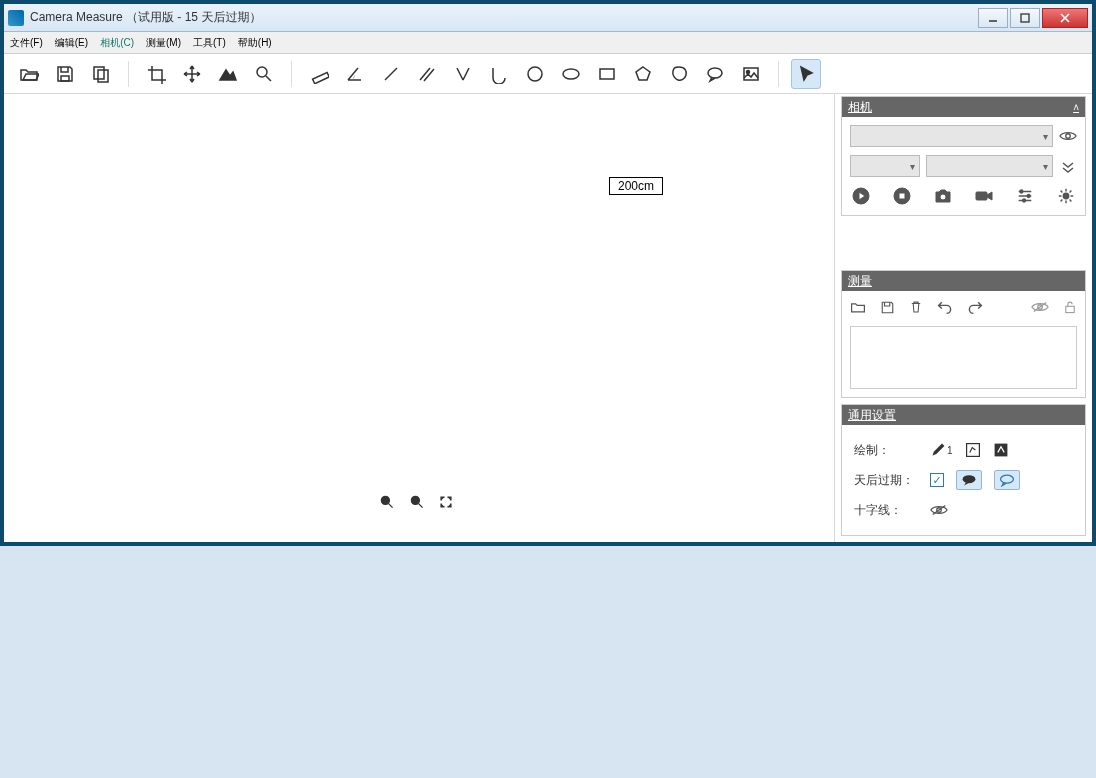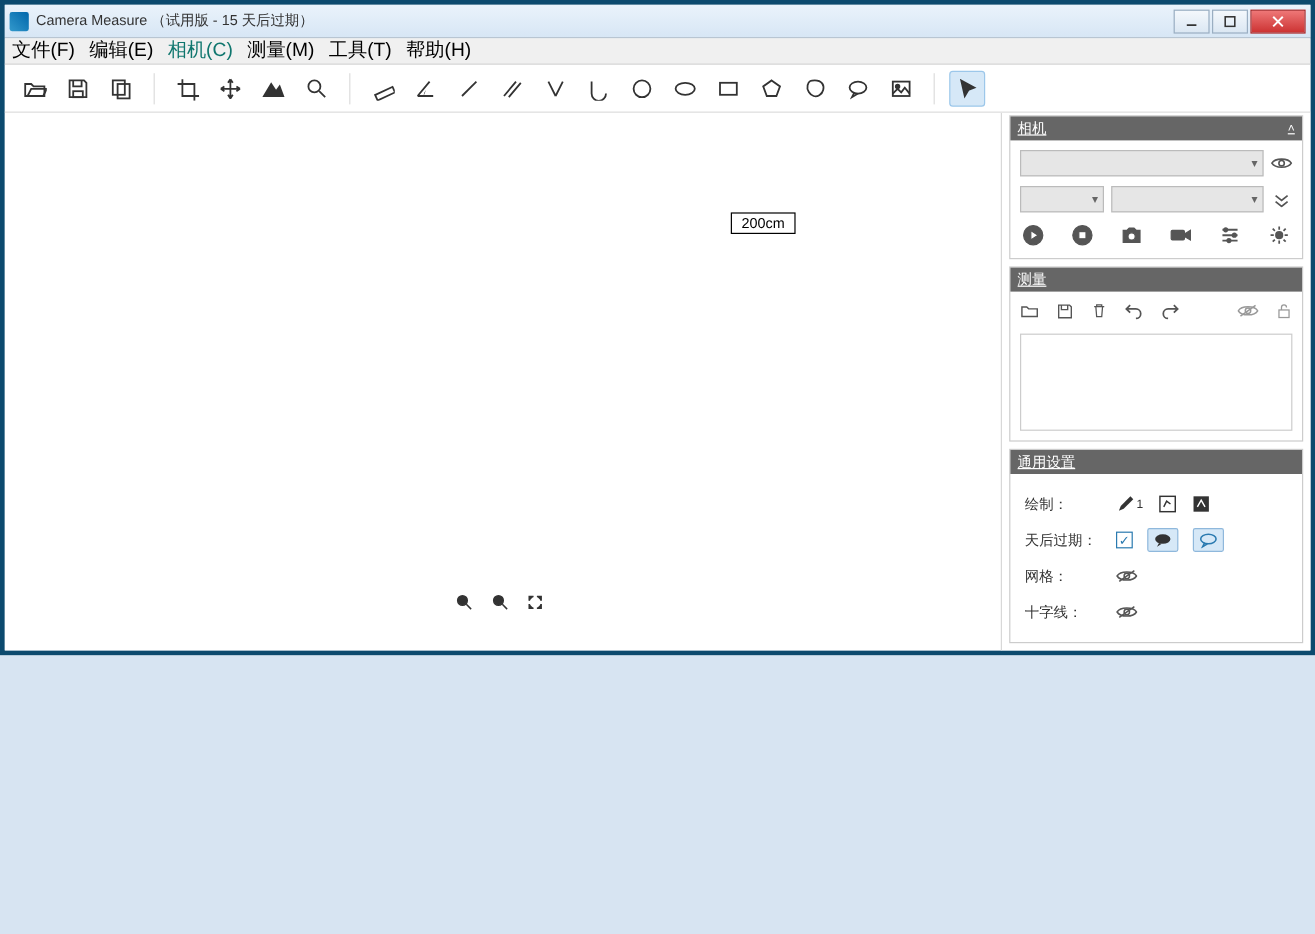--- a/index.html
+++ b/index.html
@@ -6,21 +6,21 @@
   body { background: #d7e4f2; width: 1096px; height: 778px; overflow: hidden; font-size: 12px; color: #333; }
   .window { width: 1096px; height: 546px; display: flex; flex-direction: column; background: #fff; border: 4px solid #0c4a6e; }
   .titlebar { height: 28px; background: linear-gradient(#eaf3fb,#d7e6f5); display: flex; align-items: center; padding: 0 4px; border-bottom: 1px solid #a8b8c8; }
   .titlebar .appicon { width: 16px; height: 16px; background: linear-gradient(45deg,#39c,#06a); margin-right: 6px; border-radius: 2px; }
   .titlebar .title { flex: 1; color: #333; font-size: 12px; }
   .winbtns { display: flex; }
   .winbtn { width: 30px; height: 20px; margin-left: 2px; display: flex; align-items: center; justify-content: center; border: 1px solid #9aaec2; background: linear-gradient(#f4f8fc,#dbe7f3); color:#333; font-size:10px; }
   .winbtn svg { display:block; }
   .winbtn.close { width: 46px; background: linear-gradient(#e77,#c33); border-color:#a22; color:#fff; }
   .menubar { height: 22px; background: #f0f0f0; display: flex; align-items: center; padding: 0 6px; border-bottom: 1px solid #d0d0d0; gap: 12px; }
-  .menubar span { font-size: 16px; color:#000; }
+  .menubar span { font-size: 10px; color:#000; }
   .menubar span.disabled { color:#0f766e; }
   .toolbar { height: 40px; background: #fff; border-bottom: 1px solid #d8d8d8; display: flex; align-items: center; padding: 0 10px; gap: 6px; }
   .tb-sep { width: 1px; height: 26px; background: #ddd; margin: 0 6px; }
   .tb-btn { width: 30px; height: 30px; display: flex; align-items: center; justify-content: center; border-radius: 3px; }
   .tb-btn.selected { background: #d6e8f7; border:1px solid #9cc7ea; }
   .tb-btn svg { stroke:#333; fill:none; stroke-width:1.5; }
   .content { flex: 1; display: flex; overflow: hidden; background:#fff; }
   .main { flex: 1; display: flex; flex-direction: column; padding: 4px 4px 4px 8px; align-items: center; }
   .canvas-wrap { flex: 1; background: #000; position: relative; }
   .dim { position:absolute; left:110px; top:85px; width:210px; }
@@ -297,21 +297,21 @@
             <div class="ic">
                 <svg width="18" height="18" viewBox="0 0 20 20" fill="none" stroke="#555" stroke-width="1.6">
                   <circle cx="10" cy="10" r="3"></circle>
                   <path d="M10 2v3M10 15v3M2 10h3M15 10h3M4 4l2 2M14 14l2 2M16 4l-2 2M6 14l-2 2"></path>
                 </svg>
               </div>
           </div>
         </div>
       </div>
 
-      <div class="panel" style="flex:1; display:flex; flex-direction:column;">
+      <div class="panel" style="flex:1; display:flex; flex-direction:column;margin-top:48px;">
         <div class="panel-hdr">
           <span>测量</span>
         </div>
         <div class="panel-body" style="flex:1; display:flex; flex-direction:column;">
           <div class="meas-tools">
             <span><svg width="16" height="16" viewBox="0 0 20 20" fill="none" stroke="#555" stroke-width="1.5">
                   <path d="M2 6h5l2 2h9v8H2z"></path>
                 </svg></span>
             <span><svg width="15" height="15" viewBox="0 0 20 20" fill="none" stroke="#555" stroke-width="1.5">
                   <path d="M3 3h12l2 2v12H3z"></path>
@@ -381,32 +381,20 @@
                 </span>
               <span class="pill">
                   <svg width="16" height="14" viewBox="0 0 20 16" fill="none" stroke="#2a7ab0" stroke-width="1.6">
                     <ellipse cx="10" cy="7" rx="8" ry="5"></ellipse>
                     <path d="M6 11l-2 4 5-3"></path>
                   </svg>
                 </span>
             </div>
           </div>
           <div class="srow">
-            <div class="lbl">网格：</div>
-            <div class="ctrls">
-              <span>
-                  <svg width="18" height="12" viewBox="0 0 20 12" fill="none" stroke="#555" stroke-width="1.4">
-                    <path d="M1 6c3-5 15-5 18 0-3 5-15 5-18 0z"></path>
-                    <circle cx="10" cy="6" r="2.5"></circle>
-                    <path d="M3 11L17 1"></path>
-                  </svg>
-                </span>
-            </div>
-          </div>
-          <div class="srow">
             <div class="lbl">十字线：</div>
             <div class="ctrls">
               <span>
                   <svg width="18" height="12" viewBox="0 0 20 12" fill="none" stroke="#555" stroke-width="1.4">
                     <path d="M1 6c3-5 15-5 18 0-3 5-15 5-18 0z"></path>
                     <circle cx="10" cy="6" r="2.5"></circle>
                     <path d="M3 11L17 1"></path>
                   </svg>
                 </span>
             </div>

